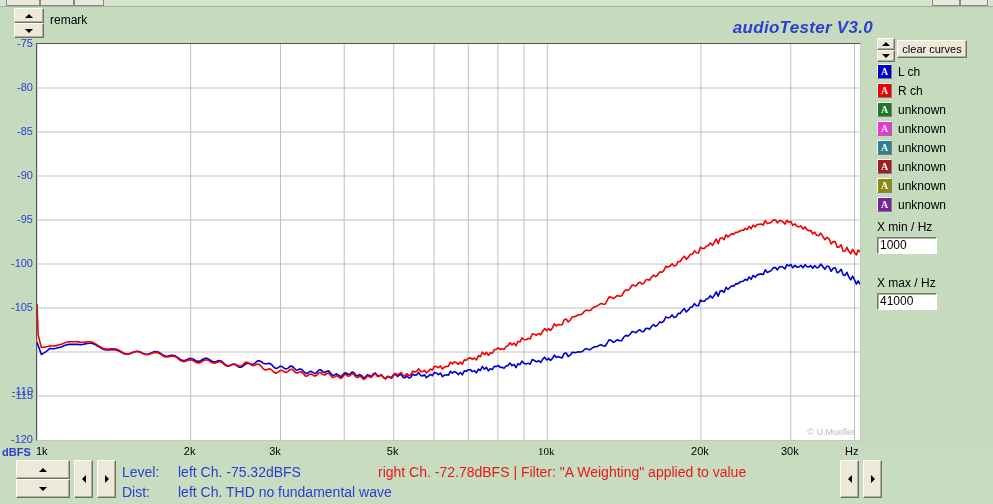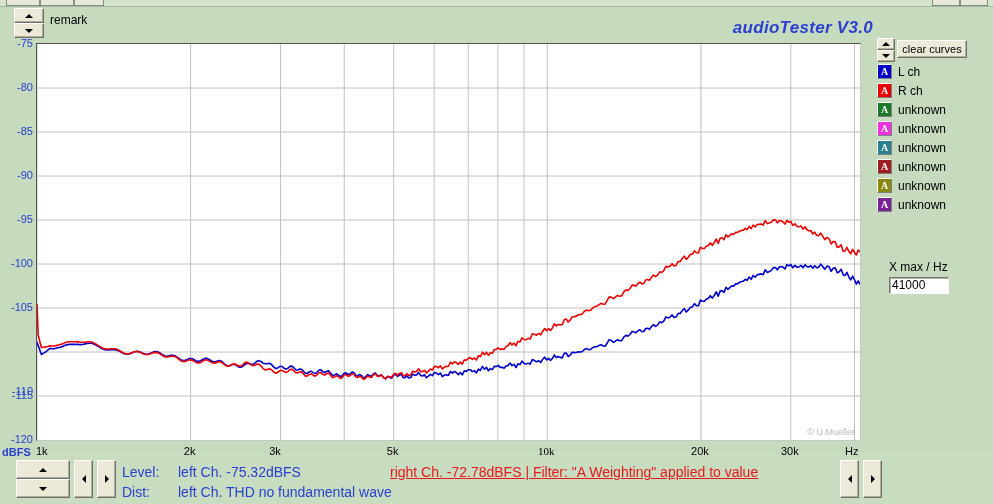--- a/index.html
+++ b/index.html
@@ -118,21 +118,21 @@
   #lr-bl .btn{width:19px;height:38px;}
   #lr-br{position:absolute;left:840px;top:460px;width:42px;height:38px;display:flex;gap:4px;}
   #lr-br .btn{width:19px;height:38px;}
 
   
   .status{position:absolute;font-size:14px;white-space:nowrap;}
   .st-blue{color:#2b40d0;}
   .st-red{color:#e8191b;}
   #st-lvl-key{left:122px;top:464px;}
   #st-lvl-left{left:178px;top:464px;}
-  #st-lvl-right{left:390px;top:464px;text-decoration:underline;}
+  #st-lvl-right{left:378px;top:464px;}
   #st-dist-key{left:122px;top:484px;}
   #st-dist-left{left:178px;top:484px;}
   #st-dist-right{left:382px;top:484px;}
 </style>
 </head>
 <body>
 
 <div id="app">
 
   <div class="toolbar-strip"></div>
@@ -192,21 +192,25 @@
       <div class="leg-row">
         <div class="leg-swatch" style="background: rgb(138, 138, 18);">A</div>
         <div class="leg-label">unknown</div>
       </div>
       <div class="leg-row">
         <div class="leg-swatch" style="background: rgb(122, 35, 150);">A</div>
         <div class="leg-label">unknown</div>
       </div>
     </div>
 
-  <div class="fld-group" style="top:260px;margin-left:12px;">
+  <div class="fld-group" style="top:220px;">
+    <div class="fld-label">X min / Hz</div>
+    <input class="fld-input" value="1000" style="">
+  </div>
+  <div class="fld-group" style="top:276px;">
     <div class="fld-label">X max / Hz</div>
     <input class="fld-input" value="41000" style="">
   </div>
 
   <div id="plot-wrap">
     <div id="plot">
       <svg id="plot-svg" width="823" height="396" viewBox="0 0 823 396">
           <line x1="0" y1="0" x2="0" y2="396" stroke="#c0c0c0" stroke-width="1"></line>
           <line x1="153.61493444965043" y1="0" x2="153.61493444965043" y2="396" stroke="#c0c0c0" stroke-width="1"></line>
           <line x1="243.47391065343444" y1="0" x2="243.47391065343444" y2="396" stroke="#c0c0c0" stroke-width="1"></line>

